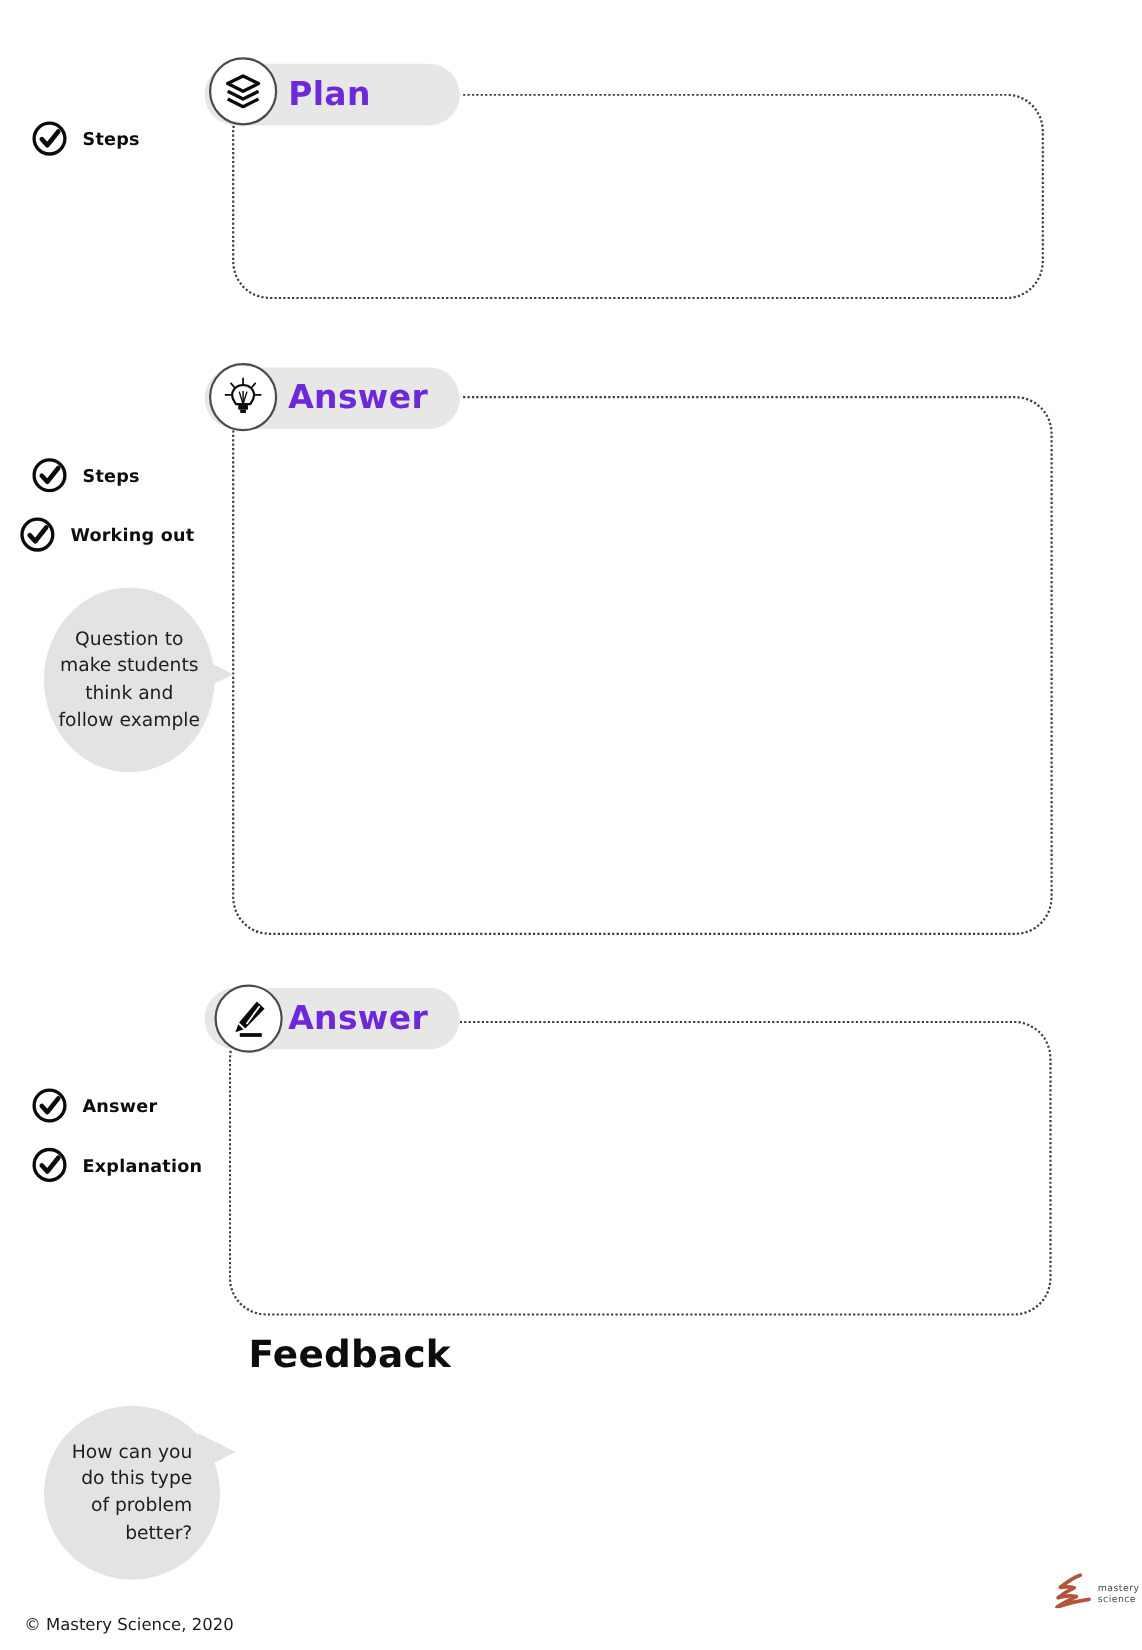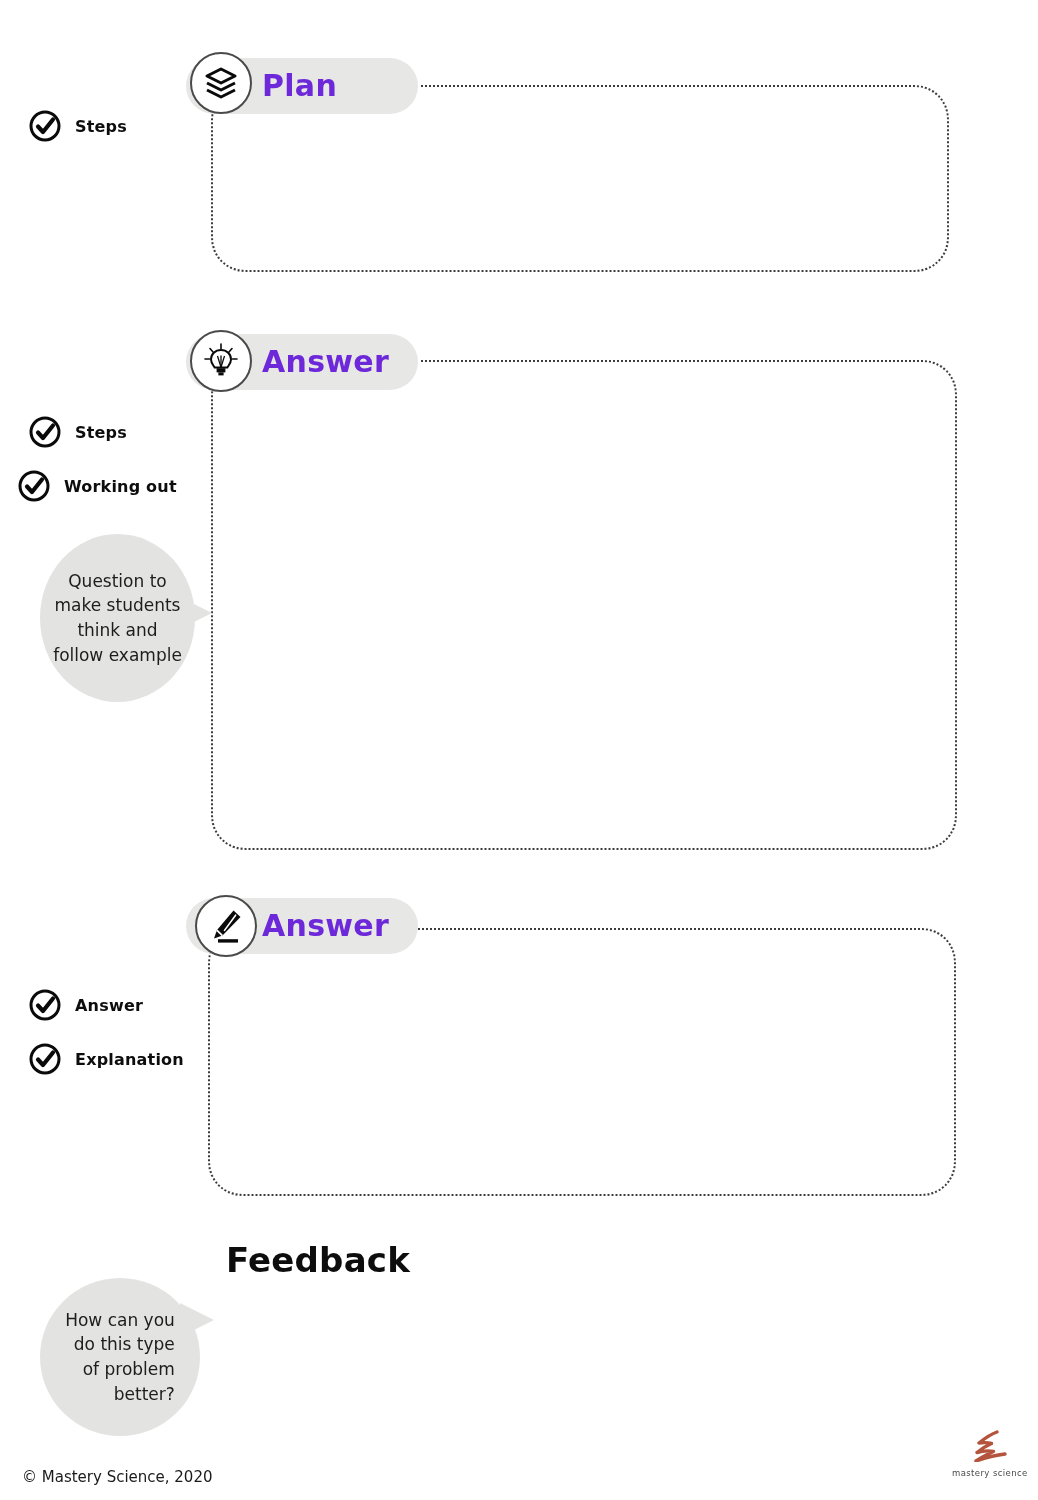--- a/index.html
+++ b/index.html
@@ -126,21 +126,21 @@
   
   .copyright {
     position: absolute;
     font-family: "DejaVu Sans", sans-serif;
     font-size: 15px;
     color: #1a1a1a;
   }
   .logo-wrap {
     position: absolute;
     display: flex;
-    flex-direction: column;
+    flex-direction: row;
     align-items: center;
   }
   .logo-text {
     font-family: "DejaVu Sans", sans-serif;
     font-size: 8.5px;
     color: #4a4a4a;
     letter-spacing: 0.4px;
     margin-top: 2px;
   }
 </style>
@@ -266,21 +266,21 @@
   <div class="check-item" style="left:29px; top:1043px;">
     <span class="check-icon">
       <svg width="32" height="32" viewBox="0 0 32 32">
         <circle cx="16" cy="16" r="14" fill="none" stroke="#0a0a0a" stroke-width="3"></circle>
         <path d="M9 16.5 L14 22 L24 9.5" fill="none" stroke="#0a0a0a" stroke-width="4.2" stroke-linecap="round" stroke-linejoin="round"></path>
       </svg>
     </span>
     <span class="check-label">Explanation</span>
   </div>
 
-  <div class="feedback-title" style="left:226px; top:1240px;">Feedback</div>
+  <div class="feedback-title" style="left:226px; top:1212px;">Feedback</div>
 
   <div class="bubble-tail" style="left:180px; top:1303px;"></div>
   <div class="bubble" style="left:40px; top:1278px; width:160px; height:158px;text-align:right;">
     <span class="bubble-text">How can you
 do this type
 of problem
 better?</span>
   </div>
 
   <div class="copyright" style="left:22px; top:1468px;">© Mastery Science, 2020</div>

